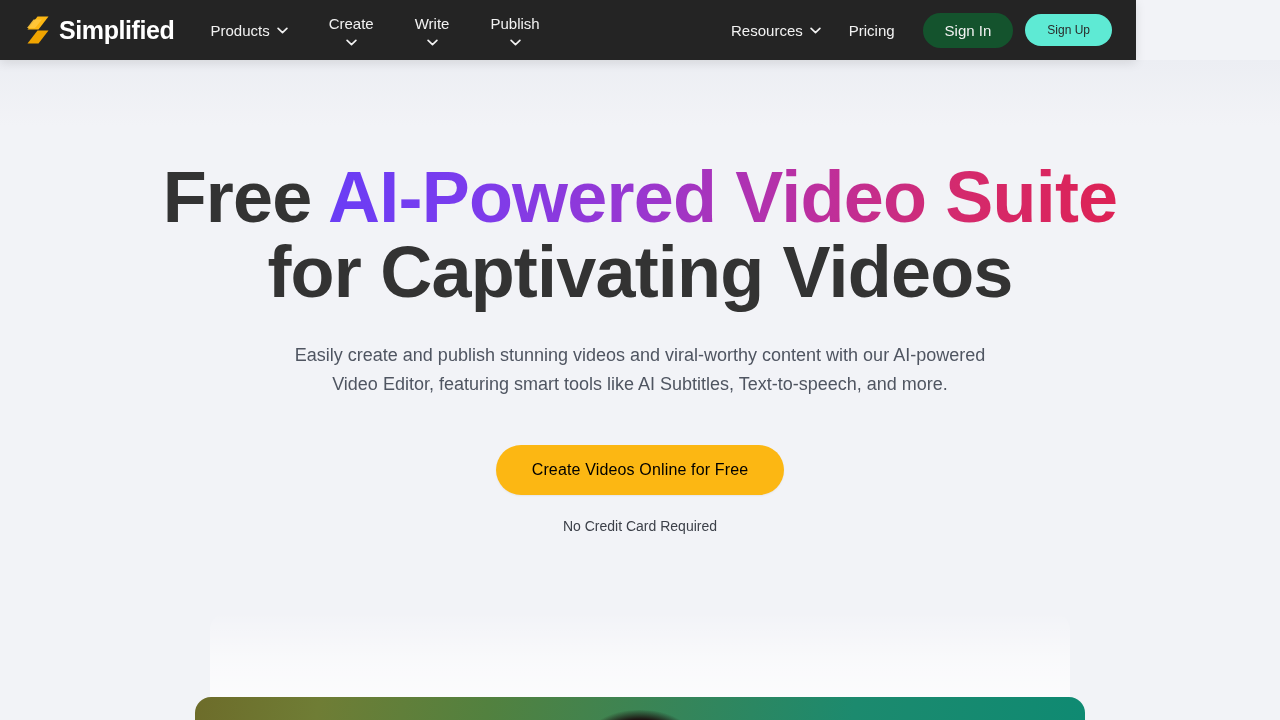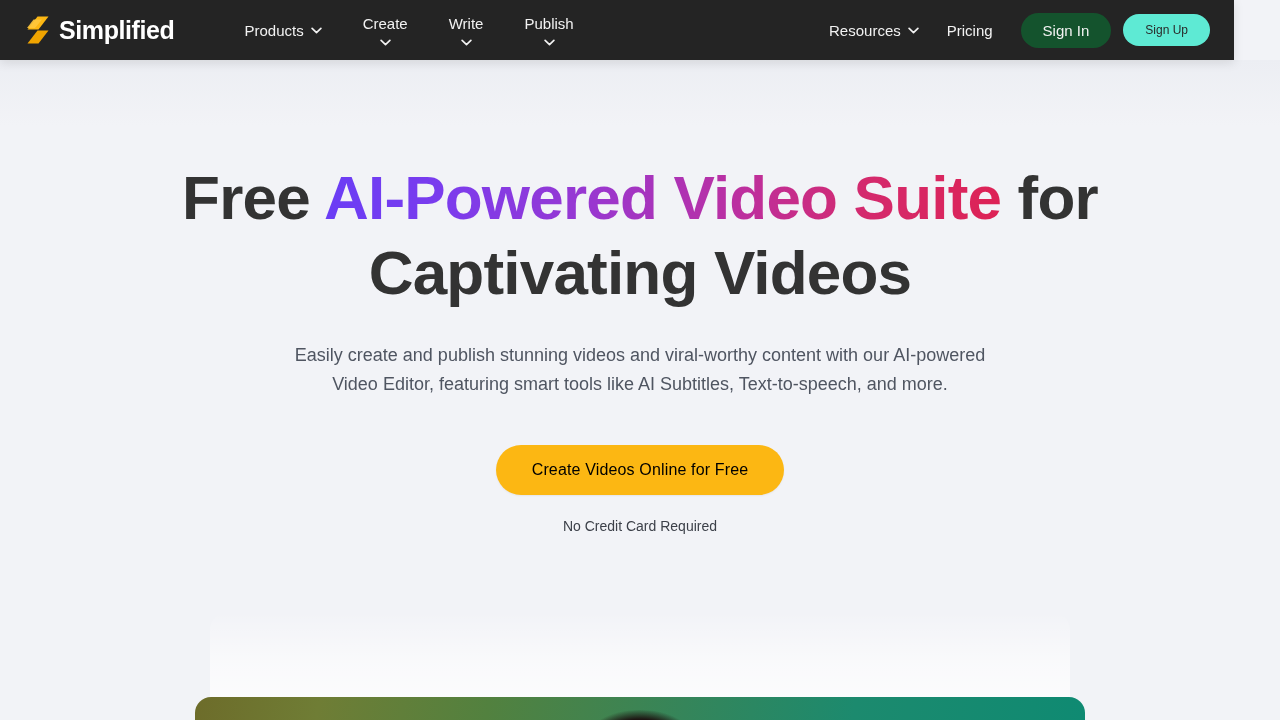--- a/index.html
+++ b/index.html
@@ -15,21 +15,21 @@
     font-family: "Liberation Sans", sans-serif;
     background: #f2f3f7;
     position: relative;
     -webkit-font-smoothing: antialiased;
   }
 
   
   .header {
     position: absolute;
     top: 0; left: 0;
-    width: 1234px;
+    width: 1136px;
     height: 60px;
     background: #242424;
     display: flex;
     align-items: center;
     z-index: 40;
     box-shadow: 0 3px 10px rgba(0,0,0,0.10);
   }
 
   .brand {
     display: flex;
@@ -66,21 +66,21 @@
   .nav-item {
     display: flex;
     align-items: center;
     gap: 7px;
     color: #f2f2f2;
     font-size: 15px;
     padding: 8px 14px;
     cursor: pointer;
     white-space: nowrap;
   }
-  .nav-item:first-child { padding-left: 0; margin-left: 34px; }
+  .nav-item:first-child { padding-left: 0; }
 
   .nav-gap-1 { margin-left: 13px; flex-direction: column; }
 
   .chev {
     width: 11px;
     height: 7px;
     flex: 0 0 auto;
     display: block;
   }
 
@@ -126,21 +126,21 @@
     position: absolute;
     top: 60px; left: 0;
     width: 1280px;
     height: 660px;
     background: linear-gradient(180deg, #eceef3 0%, #f2f3f7 10%, #f2f3f7 100%);
     text-align: center;
   }
 
   .headline {
     margin-top: 100px;
-    font-size: 62px;
+    font-size: 72px;
     line-height: 75px;
     font-weight: bold;
     color: #333333;
     letter-spacing: -0.8px;
     padding: 0 150px;
   }
 
   .grad {
     background: linear-gradient(90deg, #6a3df5 0%, #7b3ced 18%, #9a37cf 40%, #bd2f9e 62%, #d42a6d 80%, #dd2255 100%);
     -webkit-background-clip: text;

